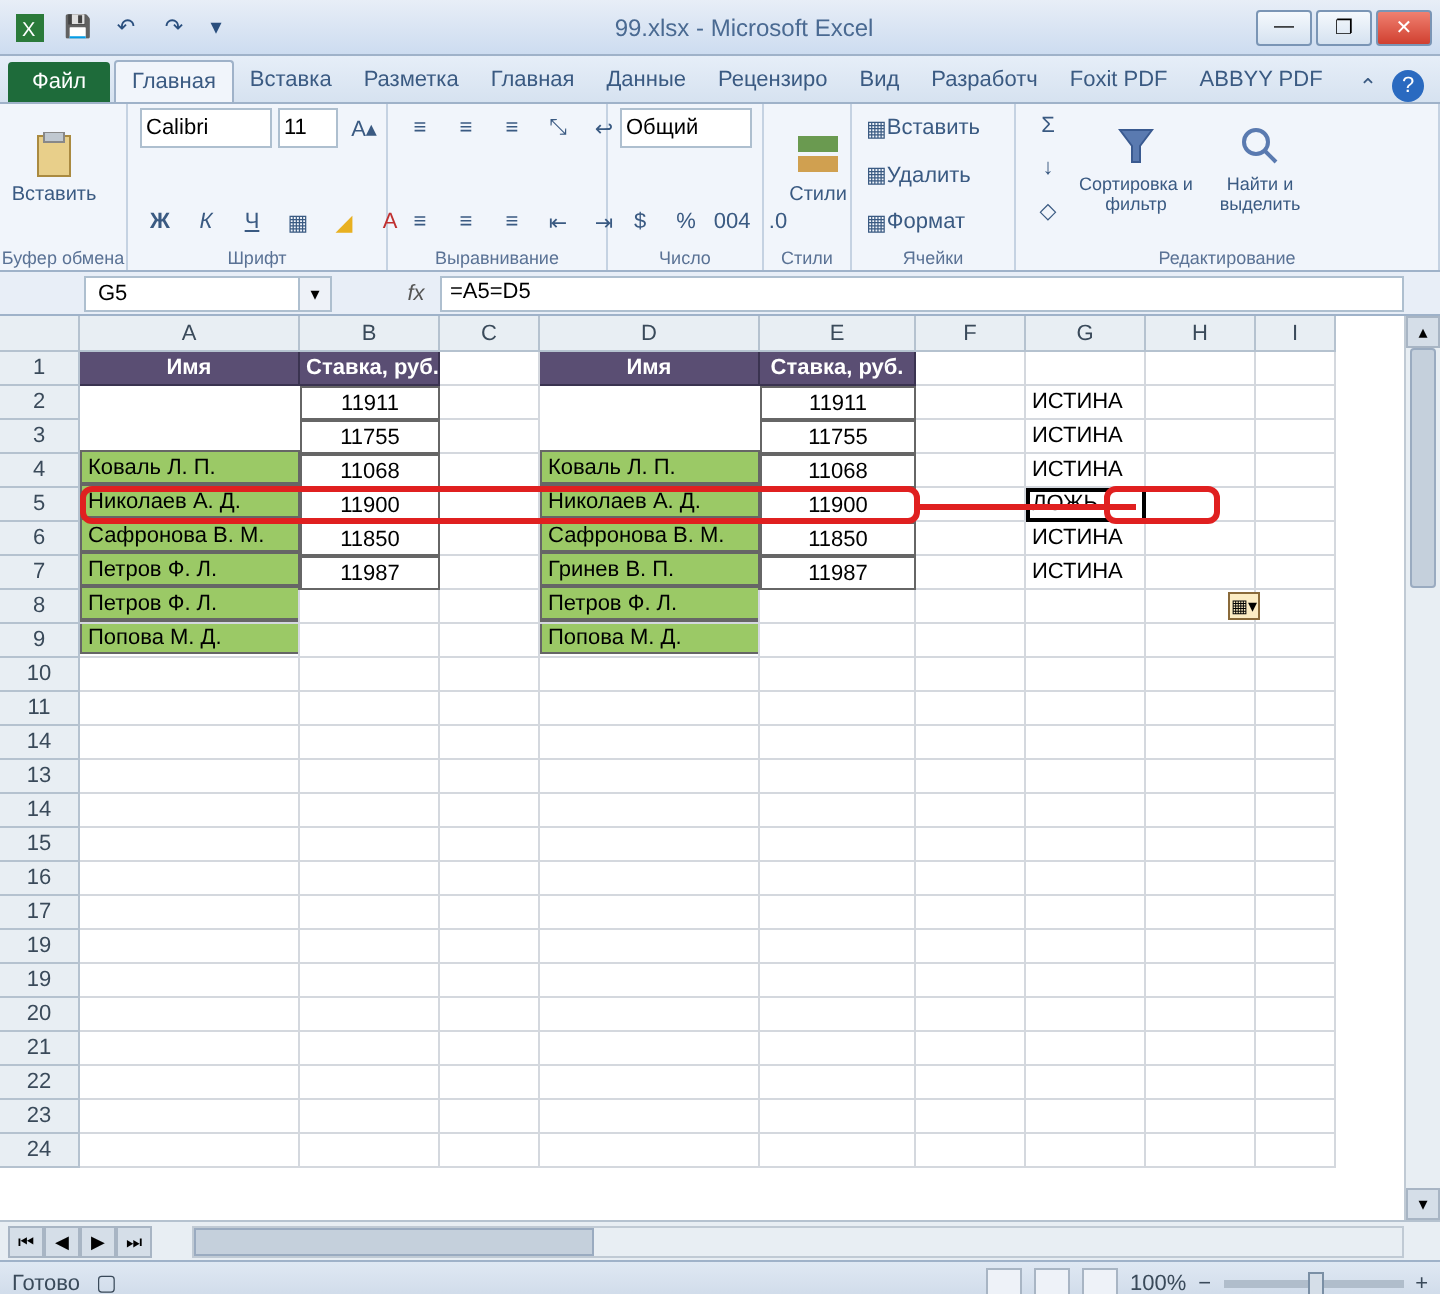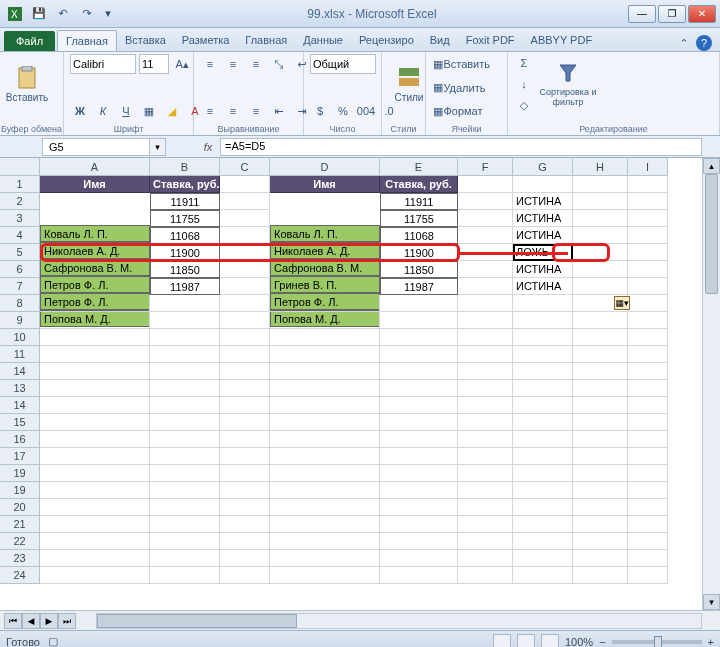--- a/index.html
+++ b/index.html
@@ -109,20 +109,21 @@
 <div class="tabs">
   <div class="file-tab">Файл</div>
   <div id="tab-container" style="display:flex">
       <div class="tab active">Главная</div>
       <div class="tab">Вставка</div>
       <div class="tab">Разметка</div>
       <div class="tab">Главная</div>
       <div class="tab">Данные</div>
       <div class="tab">Рецензиро</div>
       <div class="tab">Вид</div>
+      <div class="tab">Разработч</div>
       <div class="tab">Foxit PDF</div>
       <div class="tab">ABBYY PDF</div>
     </div>
   <div class="help-area">
     <div class="help-btn">⌃</div>
     <div class="help-btn" style="background:#2a6ac0;color:#fff;border-radius:50%;">?</div>
 
   </div>
 </div>
 
@@ -215,20 +216,27 @@
       <div style="display:flex;flex-direction:column;gap:1px">
         <div class="rbtn">Σ</div>
         <div class="rbtn">↓</div>
         <div class="rbtn">◇</div>
       </div>
       <div class="big-btn" style="width:60px">
         <svg>
             <path d="M4 4 L20 4 L14 12 L14 20 L10 20 L10 12 Z" fill="#5a7ab0" stroke="#3a5a90"></path>
           </svg>
         <span style="font-size:9px;text-align:center">Сортировка и фильтр</span>
+      </div>
+      <div class="big-btn" style="width:56px">
+        <svg>
+            <circle cx="10" cy="10" r="6" fill="none" stroke="#5a7ab0" stroke-width="2"></circle>
+            <line x1="14" y1="14" x2="20" y2="20" stroke="#5a7ab0" stroke-width="2"></line>
+          </svg>
+        <span style="font-size:9px;text-align:center">Найти и выделить</span>
       </div>
     </div>
     <div class="rgroup-label">Редактирование</div>
   </div>
 </div>
 
 <div class="formula-row">
   <div class="namebox">G5</div>
   <div class="namebox-dd">▾</div>
   <div class="fx-label">fx</div>

